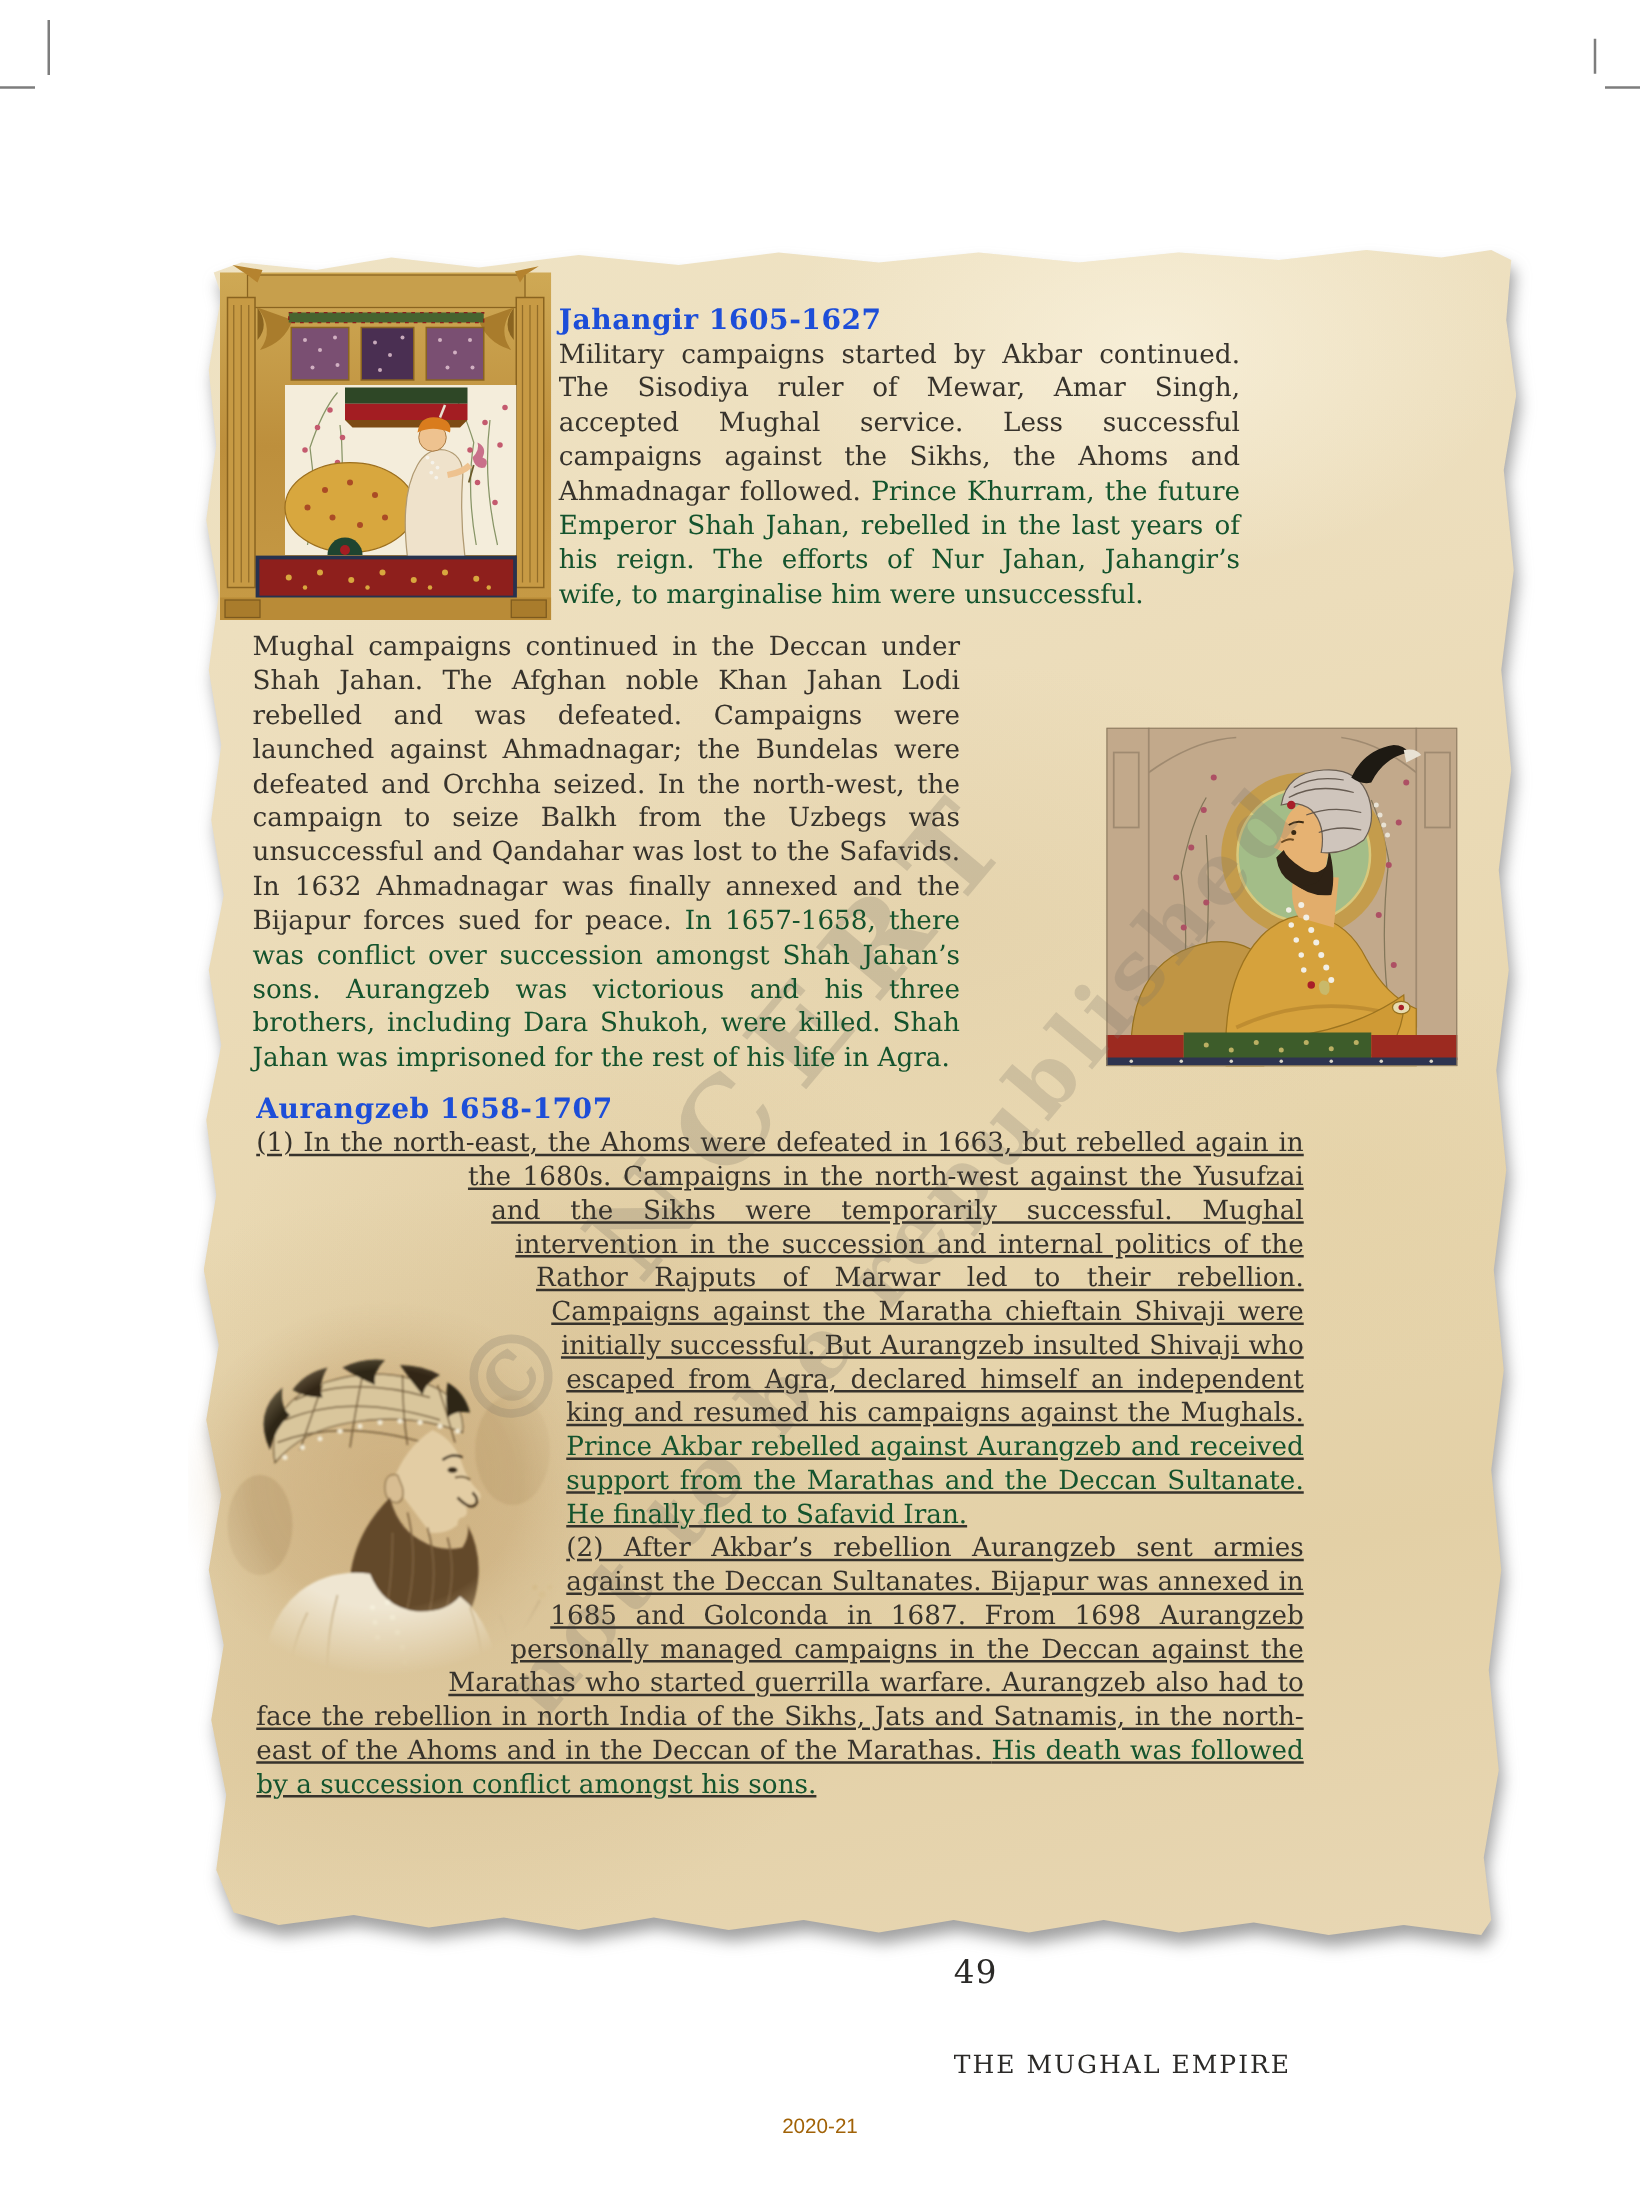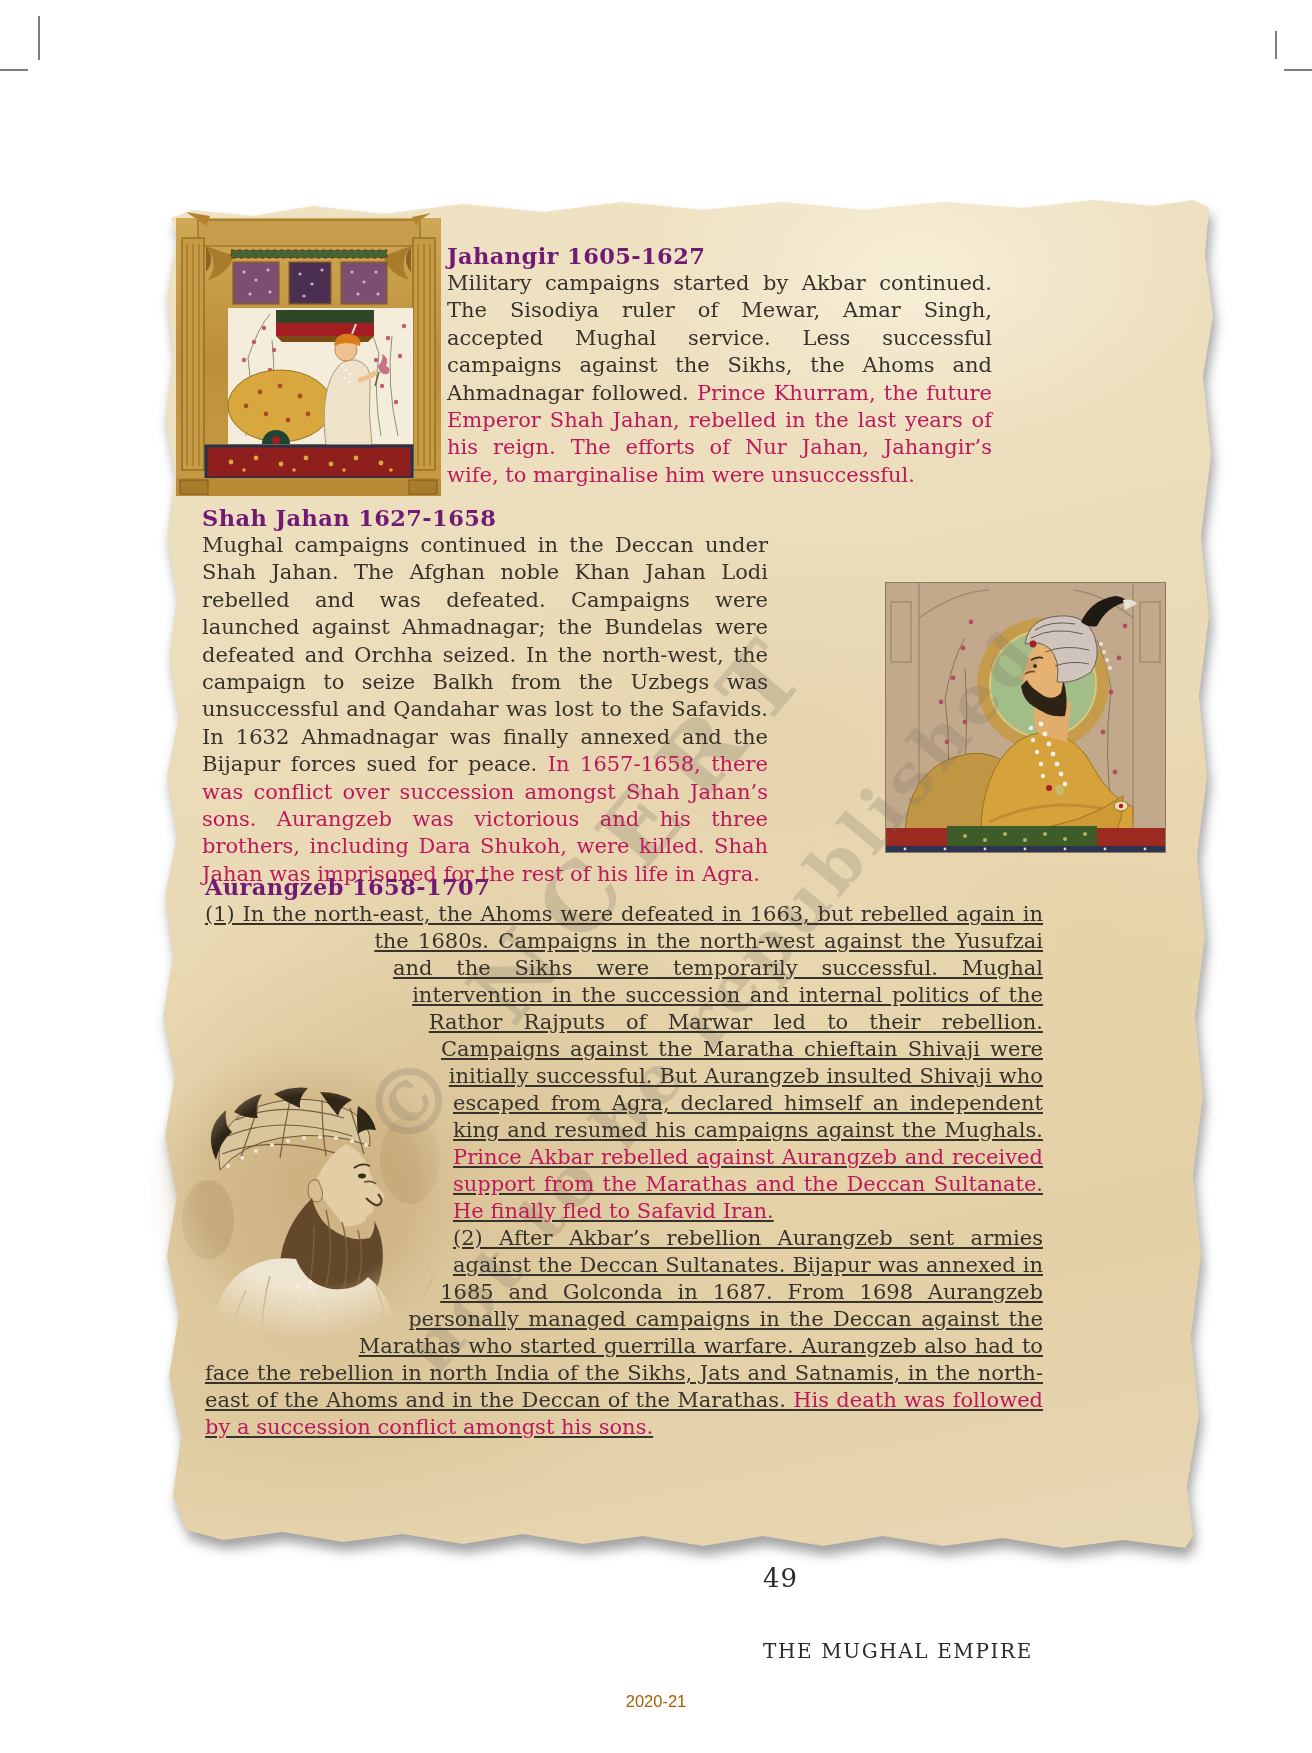--- a/index.html
+++ b/index.html
@@ -53,26 +53,26 @@
   .img-shahjahan{left:885px;top:582px;width:281px;height:271px;}
   .img-aurangzeb{
     left:150px;top:1040px;width:330px;height:315px;
     -webkit-mask-image:radial-gradient(ellipse 62% 58% at 48% 48%, #000 52%, transparent 82%);
     mask-image:radial-gradient(ellipse 62% 58% at 48% 48%, #000 52%, transparent 82%);
   }
   .figure svg{display:block;width:100%;height:100%;}
   
   .section{position:absolute;z-index:4;color:#37332c;}
   .section h3{
-    margin:0;font-size:22.5px;line-height:28px;font-weight:700;color:#701a75;letter-spacing:0.4px;
+    margin:0;font-size:22.5px;line-height:28px;font-weight:700;color:#1d4ed8;letter-spacing:0.4px;
   }
   .section p{
     margin:0;font-size:21px;line-height:27.4px;text-align:justify;
   }
-  .red{color:#be185d;}
+  .red{color:#14532d;}
   .sec-jahangir{left:447px;top:242px;width:545px;}
   .sec-shahjahan{left:202px;top:504px;width:566px;}
   .sec-aurangzeb{left:205px;top:873px;width:838px;}
   .sec-aurangzeb p{font-size:21px;line-height:27px;text-decoration:underline;}
   .aur-shape{
     float:left;width:250px;height:492px;
     shape-outside:polygon(0px 80px,168px 80px,190px 112px,210px 140px,228px 170px,240px 200px,248px 236px,248px 395px,205px 432px,150px 462px,40px 478px,0px 484px);
   }
   
   .footer{
@@ -433,21 +433,20 @@
   </g>
 </svg>
 </div>
 
 <section class="section sec-jahangir">
   <h3>Jahangir 1605-1627</h3>
   <p><span>Military campaigns started by Akbar continued. The Sisodiya ruler of Mewar, Amar Singh, accepted Mughal service. Less successful campaigns against the Sikhs, the Ahoms and Ahmadnagar followed. </span><span class="red">Prince Khurram, the future Emperor Shah Jahan, rebelled in the last years of his reign. The efforts of Nur Jahan, Jahangir’s wife, to marginalise him were unsuccessful.</span></p>
 </section>
 
 <section class="section sec-shahjahan">
-  <h3>Shah Jahan 1627-1658</h3>
   <p><span>Mughal campaigns continued in the Deccan under Shah Jahan. The Afghan noble Khan Jahan Lodi rebelled and was defeated. Campaigns were launched against Ahmadnagar; the Bundelas were defeated and Orchha seized. In the north-west, the campaign to seize Balkh from the Uzbegs was unsuccessful and Qandahar was lost to the Safavids. In 1632 Ahmadnagar was finally annexed and the Bijapur forces sued for peace. </span><span class="red">In 1657-1658, there was conflict over succession amongst Shah Jahan’s sons. Aurangzeb was victorious and his three brothers, including Dara Shukoh, were killed. Shah Jahan was imprisoned for the rest of his life in Agra.</span></p>
 </section>
 
 <section class="section sec-aurangzeb">
   <div class="aur-shape"></div>
   <h3>Aurangzeb 1658-1707</h3>
   <p><span>(1) In the north-east, the Ahoms were defeated in 1663, but rebelled again in the 1680s. Campaigns in the north-west against the Yusufzai and the Sikhs were temporarily successful. Mughal intervention in the succession and internal politics of the Rathor Rajputs of Marwar led to their rebellion. Campaigns against the Maratha chieftain Shivaji were initially successful. But Aurangzeb insulted Shivaji who escaped from Agra, declared himself an independent king and resumed his campaigns against the Mughals. </span><span class="red">Prince Akbar rebelled against Aurangzeb and received support from the Marathas and the Deccan Sultanate. He finally fled to Safavid Iran.</span></p>
   <p><span>(2) After Akbar’s rebellion Aurangzeb sent armies against the Deccan Sultanates. Bijapur was annexed in 1685 and Golconda in 1687. From 1698 Aurangzeb personally managed campaigns in the Deccan against the Marathas who started guerrilla warfare. Aurangzeb also had to face the rebellion in north India of the Sikhs, Jats and Satnamis, in the north-east of the Ahoms and in the Deccan of the Marathas. </span><span class="red">His death was followed by a succession conflict amongst his sons.</span></p>
 </section>
 

